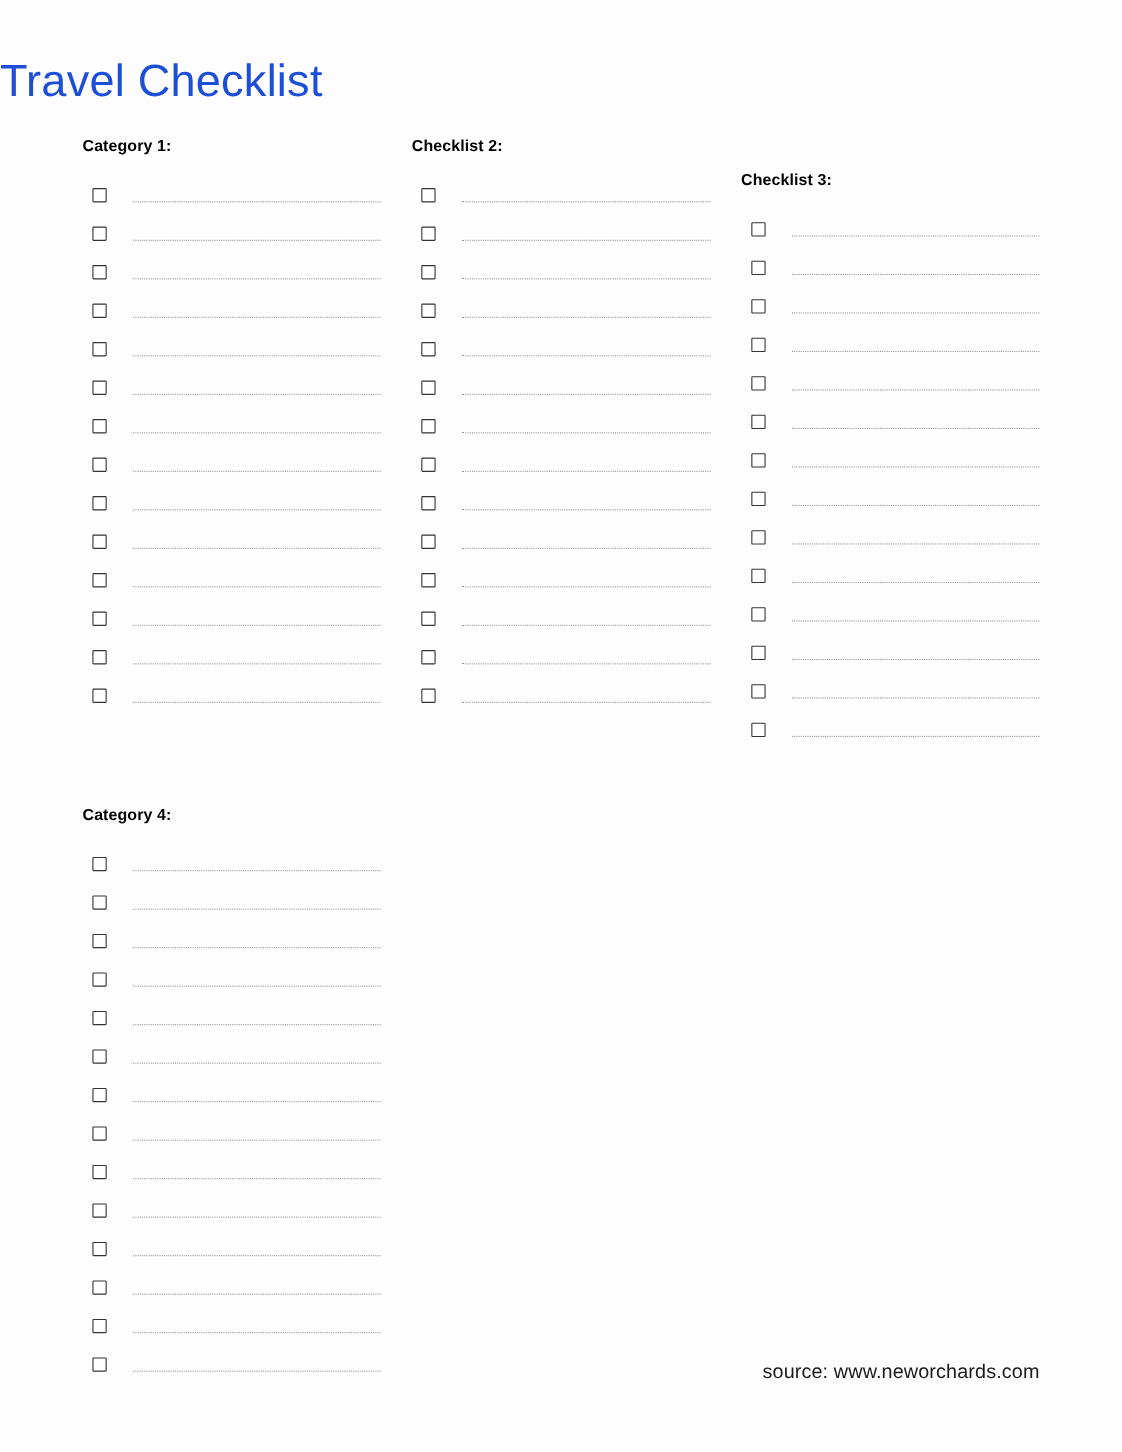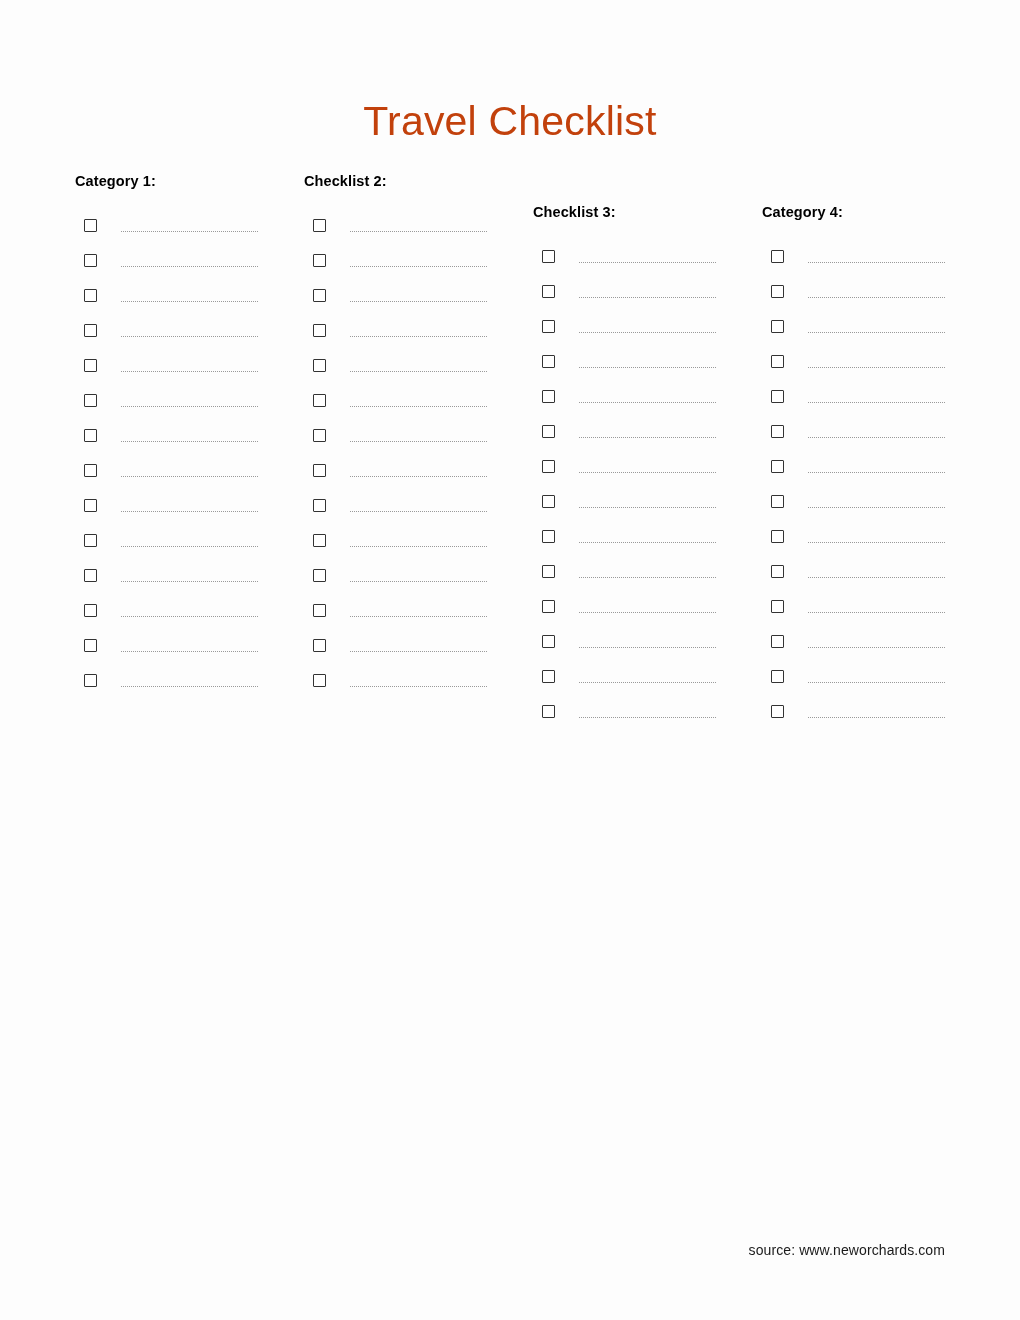--- a/index.html
+++ b/index.html
@@ -16,37 +16,37 @@
   }
   .page {
     position: relative;
     width: 1020px;
     height: 1320px;
     box-sizing: border-box;
     padding: 0;
     background: #fdfdfd;
   }
   .doc-title {
-    text-align: center;
     font-size: 41px;
     font-weight: 400;
     letter-spacing: 0.2px;
-    color: #c2410c;
+    color: #1d4ed8;
     margin: 0;
-    padding-top: 98px;
+    padding-top: 50px;
     font-family: "Liberation Sans", sans-serif;
   }
   .grid {
     margin: 0 auto;
     width: 870px;
     padding-top: 28px;
     display: grid;
-    grid-template-columns: 1fr 1fr 1fr 1fr;
+    grid-template-columns: 1fr 1fr 1fr;
     column-gap: 46px;
     row-gap: 0px;
+    gap: 28px;
   }
   .section {
     width: 100%;
     margin-bottom: 0;
   }
   .section-title {
     font-size: 14.5px;
     font-weight: bold;
     color: #000000;
     margin: 0 0 12px 0;
@@ -79,21 +79,21 @@
     flex: 1 1 auto;
     height: 0;
     margin-left: 24px;
     margin-bottom: 4px;
     border-bottom: 1px dotted #9a9a9a;
   }
   .footer {
     position: absolute;
     right: 75px;
     bottom: 62px;
-    font-size: 14px;
+    font-size: 18px;
     color: #1a1a1a;
     letter-spacing: 0.1px;
   }
 </style>
 </head>
 <body>
 
 <div class="page">
 
   <h1 class="doc-title">Travel Checklist</h1>

